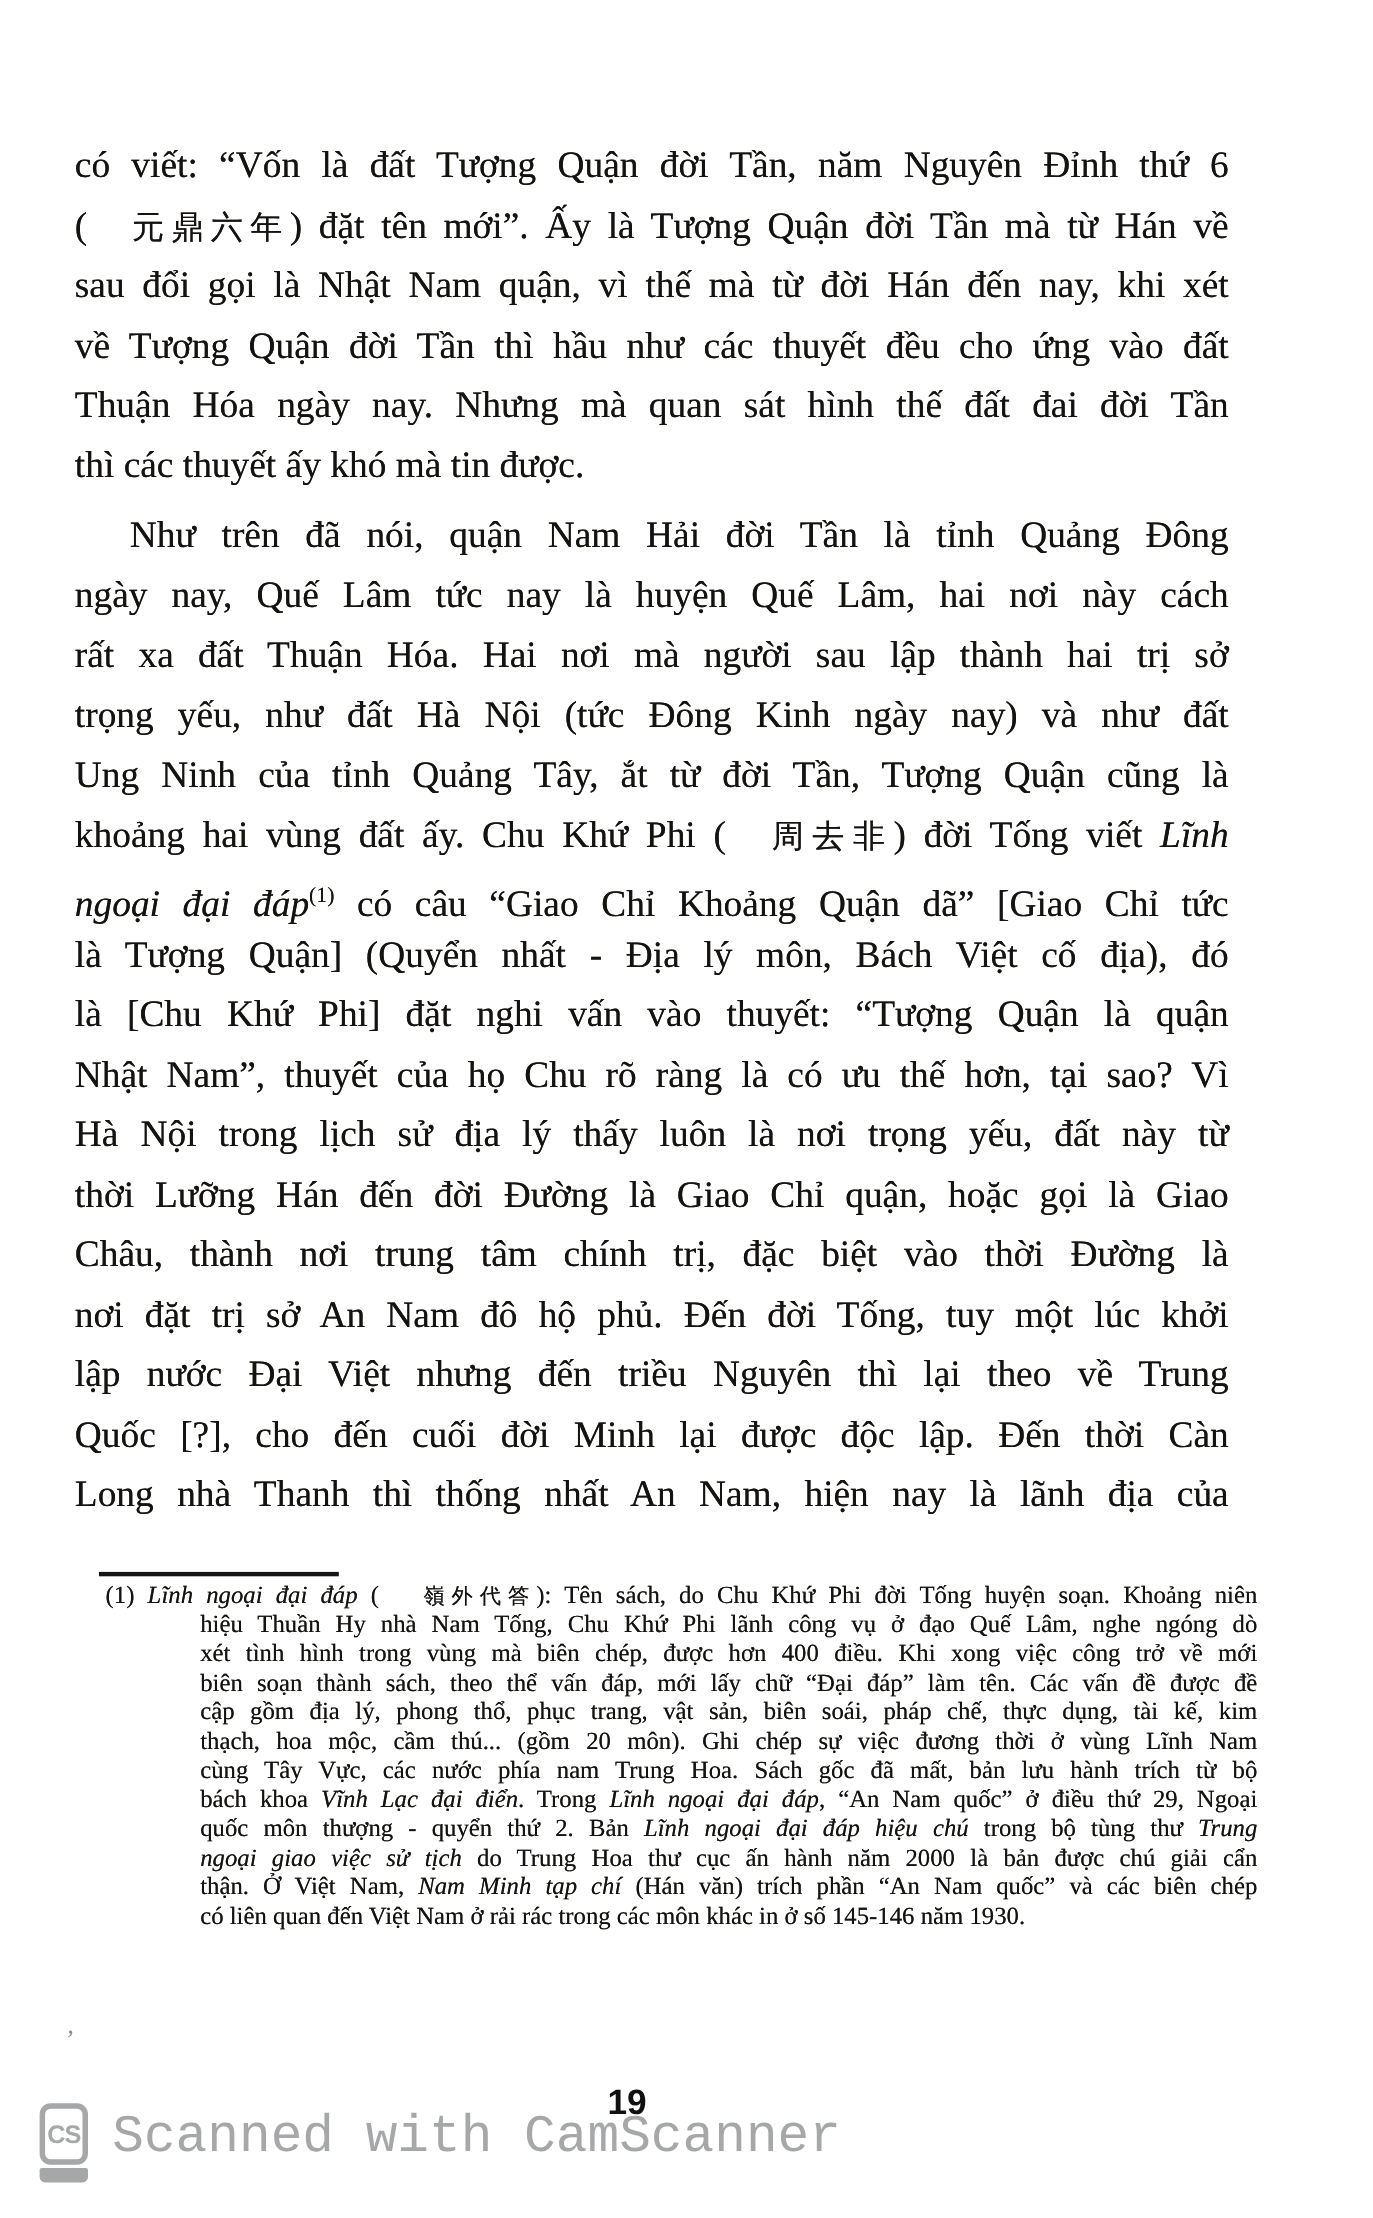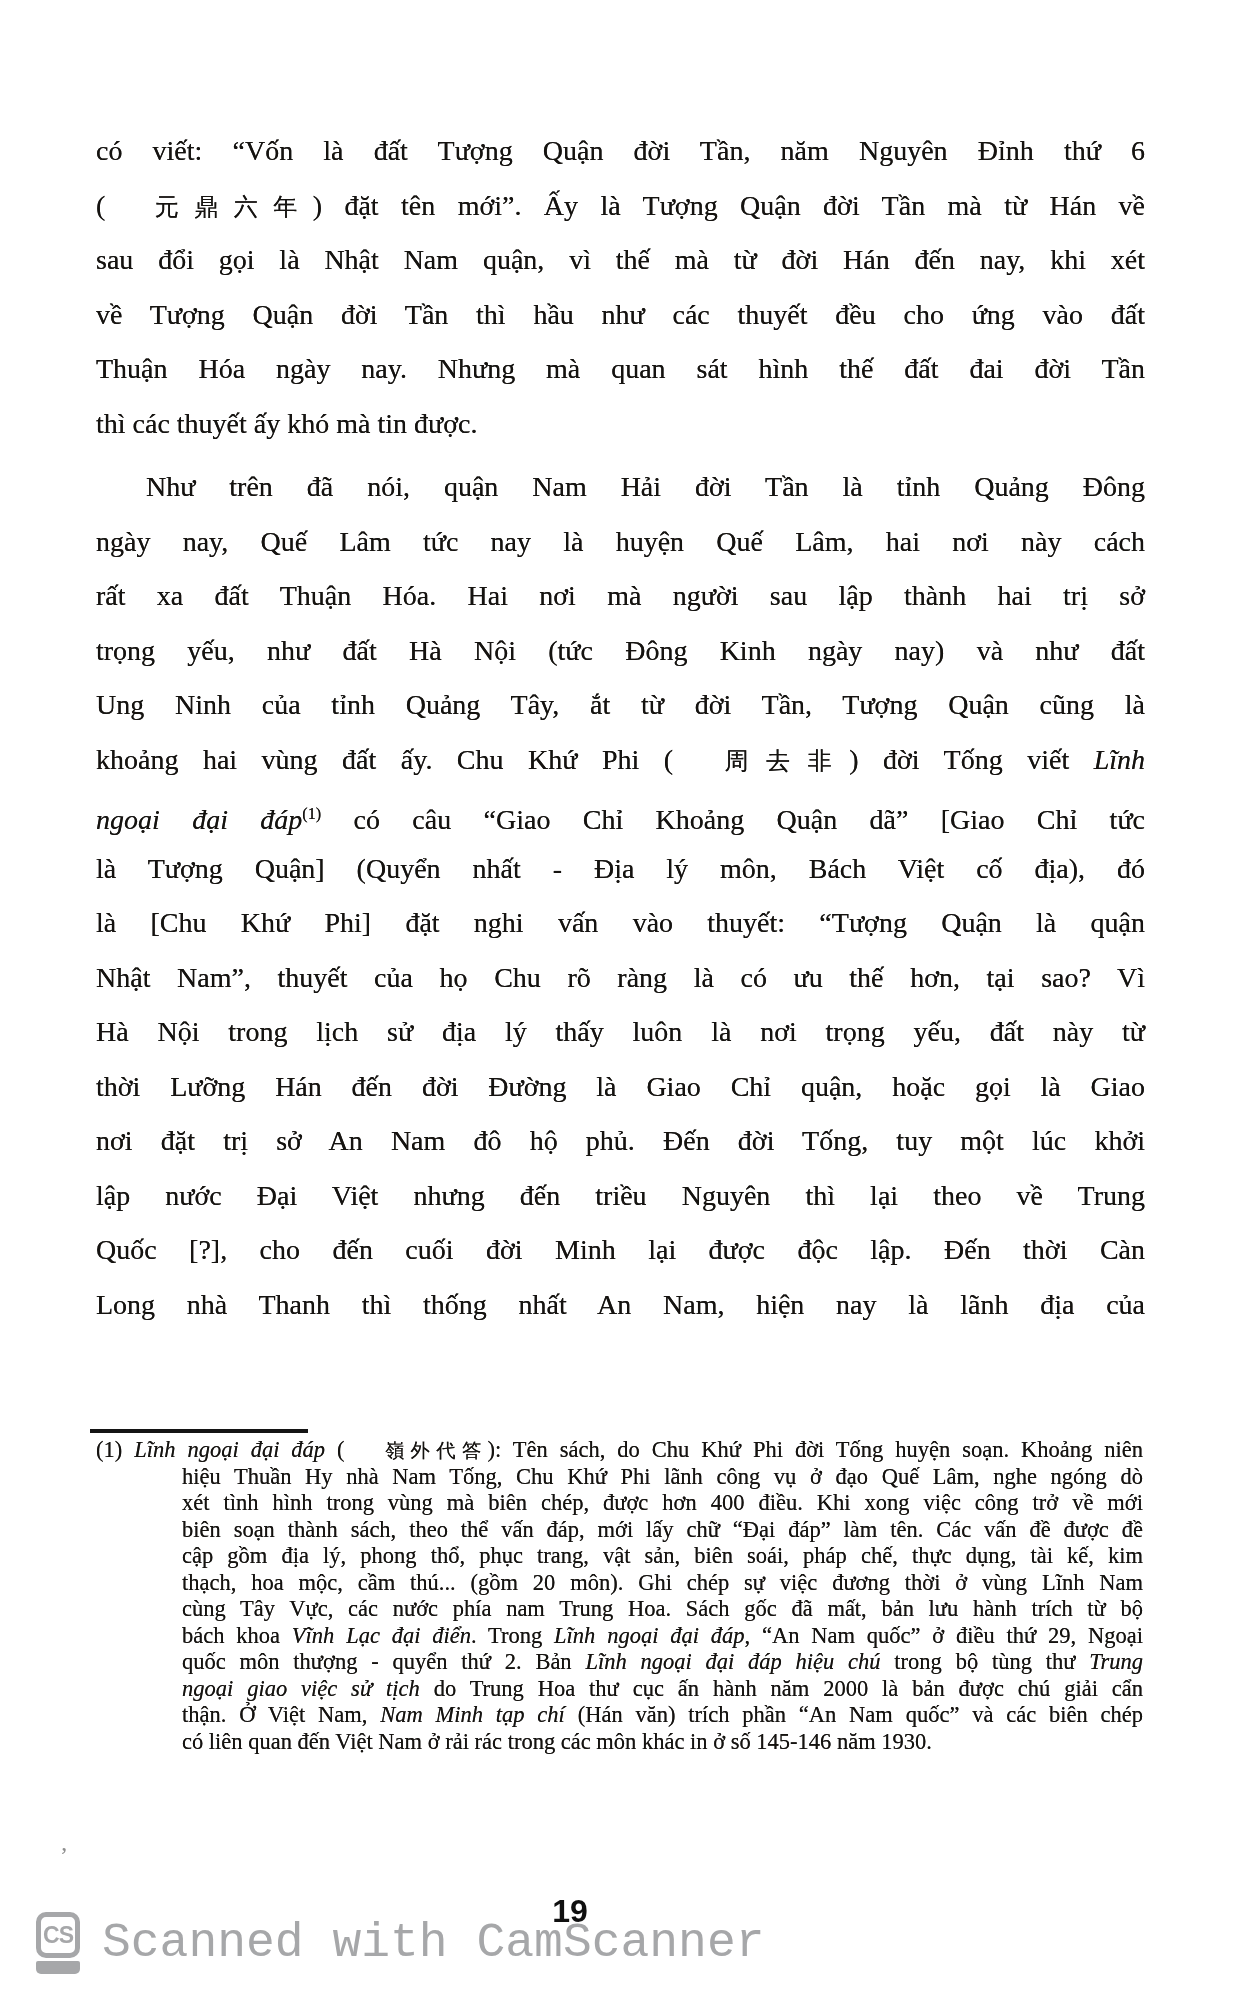--- a/index.html
+++ b/index.html
@@ -1,39 +1,39 @@
 <!DOCTYPE html>
 <html style="--text: #151310; --rule: #141414; --wm: #a6a7a9;"><head>
 <meta charset="utf-8">
 <style>
   html,body{margin:0;padding:0;background:#ffffff;}
   .page{position:relative;width:1248px;height:2016px;background:#fff;overflow:hidden;
         font-family:"Liberation Serif", serif;color:var(--text,#151310);}
-  .para{position:absolute;left:96px;width:1049px;font-size:28px;line-height:54.5px;
+  .para{position:absolute;left:68px;width:1049px;font-size:34px;line-height:54.5px;
         text-shadow:0 0 0.6px rgba(20,18,16,0.85);}
   .para1{top:124px;}
   .para2{top:460px;}
   .line{text-align:justify;text-align-last:justify;height:54.5px;overflow:visible;white-space:nowrap;}
   .line.noju{text-align-last:left;}
   .line.ind{text-indent:50px;}
   .it{font-style:italic;}
   .cjk{font-size:0.86em;margin-left:34px;}
   .sup{font-size:0.58em;vertical-align:super;}
   .fn-rule{position:absolute;left:90px;top:1429px;width:218px;height:4px;background:var(--rule,#141414);}
   .footnote{position:absolute;left:96px;top:1437px;width:961px;padding-left:86px;
             font-size:22.5px;line-height:26.5px;text-shadow:0 0 0.5px rgba(20,18,16,0.8);}
   .footnote .line{height:26.5px;}
   .footnote .line.hang{text-indent:-86px;}
   .page-number{position:absolute;left:0;top:1893px;width:1140px;text-align:center;
                font-family:"Liberation Sans", sans-serif;font-size:32px;font-weight:bold;color:#101010;}
   .stray-mark{position:absolute;left:60px;top:1842px;font-size:24px;color:#8e8e8e;
               font-family:"Liberation Serif", serif;}
   .watermark{position:absolute;left:36px;top:1912px;display:flex;align-items:flex-start;}
   .cs-logo{width:46px;margin-right:20px;}
-  .cs-box{width:44px;height:46px;box-sizing:border-box;border:5px solid var(--wm,#a6a7a9);
+  .cs-box{width:44px;height:56px;box-sizing:border-box;border:5px solid var(--wm,#a6a7a9);
           border-radius:10px;color:var(--wm,#a6a7a9);font-family:"Liberation Sans", sans-serif;
           font-weight:bold;font-size:23px;display:flex;align-items:center;justify-content:center;
           letter-spacing:-1px;}
   .cs-tab{width:44px;height:13px;background:var(--wm,#a6a7a9);border-radius:2px 2px 5px 5px;margin-top:3px;}
   .wm-text{font-family:Liberation Mono, monospace;font-size:48px;line-height:62px;
            color:var(--wm,#a6a7a9);white-space:nowrap;}
 </style>
 </head>
 <body>
 
@@ -52,20 +52,21 @@
       <div class="line"><span>rất xa đất Thuận Hóa. Hai nơi mà người sau lập thành hai trị sở</span></div>
       <div class="line"><span>trọng yếu, như đất Hà Nội (tức Đông Kinh ngày nay) và như đất</span></div>
       <div class="line"><span>Ung Ninh của tỉnh Quảng Tây, ắt từ đời Tần, Tượng Quận cũng là</span></div>
       <div class="line"><span>khoảng hai vùng đất ấy. Chu Khứ Phi (</span><span class="cjk">周去非</span><span>) đời Tống viết </span><span class="it">Lĩnh</span></div>
       <div class="line"><span class="it">ngoại đại đáp</span><span class="sup">(1)</span><span> có câu “Giao Chỉ Khoảng Quận dã” [Giao Chỉ tức</span></div>
       <div class="line"><span>là Tượng Quận] (Quyển nhất - Địa lý môn, Bách Việt cố địa), đó</span></div>
       <div class="line"><span>là [Chu Khứ Phi] đặt nghi vấn vào thuyết: “Tượng Quận là quận</span></div>
       <div class="line"><span>Nhật Nam”, thuyết của họ Chu rõ ràng là có ưu thế hơn, tại sao? Vì</span></div>
       <div class="line"><span>Hà Nội trong lịch sử địa lý thấy luôn là nơi trọng yếu, đất này từ</span></div>
       <div class="line"><span>thời Lưỡng Hán đến đời Đường là Giao Chỉ quận, hoặc gọi là Giao</span></div>
+      <div class="line"><span>Châu, thành nơi trung tâm chính trị, đặc biệt vào thời Đường là</span></div>
       <div class="line"><span>nơi đặt trị sở An Nam đô hộ phủ. Đến đời Tống, tuy một lúc khởi</span></div>
       <div class="line"><span>lập nước Đại Việt nhưng đến triều Nguyên thì lại theo về Trung</span></div>
       <div class="line"><span>Quốc [?], cho đến cuối đời Minh lại được độc lập. Đến thời Càn</span></div>
       <div class="line"><span>Long nhà Thanh thì thống nhất An Nam, hiện nay là lãnh địa của</span></div>
     </div>
   <div class="fn-rule"></div>
   <div class="footnote" id="footnote">
       <div class="line hang"><span>(1) </span><span class="it">Lĩnh ngoại đại đáp</span><span> (</span><span class="cjk">嶺外代答</span><span>): Tên sách, do Chu Khứ Phi đời Tống huyện soạn. Khoảng niên</span></div>
       <div class="line"><span>hiệu Thuần Hy nhà Nam Tống, Chu Khứ Phi lãnh công vụ ở đạo Quế Lâm, nghe ngóng dò</span></div>
       <div class="line"><span>xét tình hình trong vùng mà biên chép, được hơn 400 điều. Khi xong việc công trở về mới</span></div>

